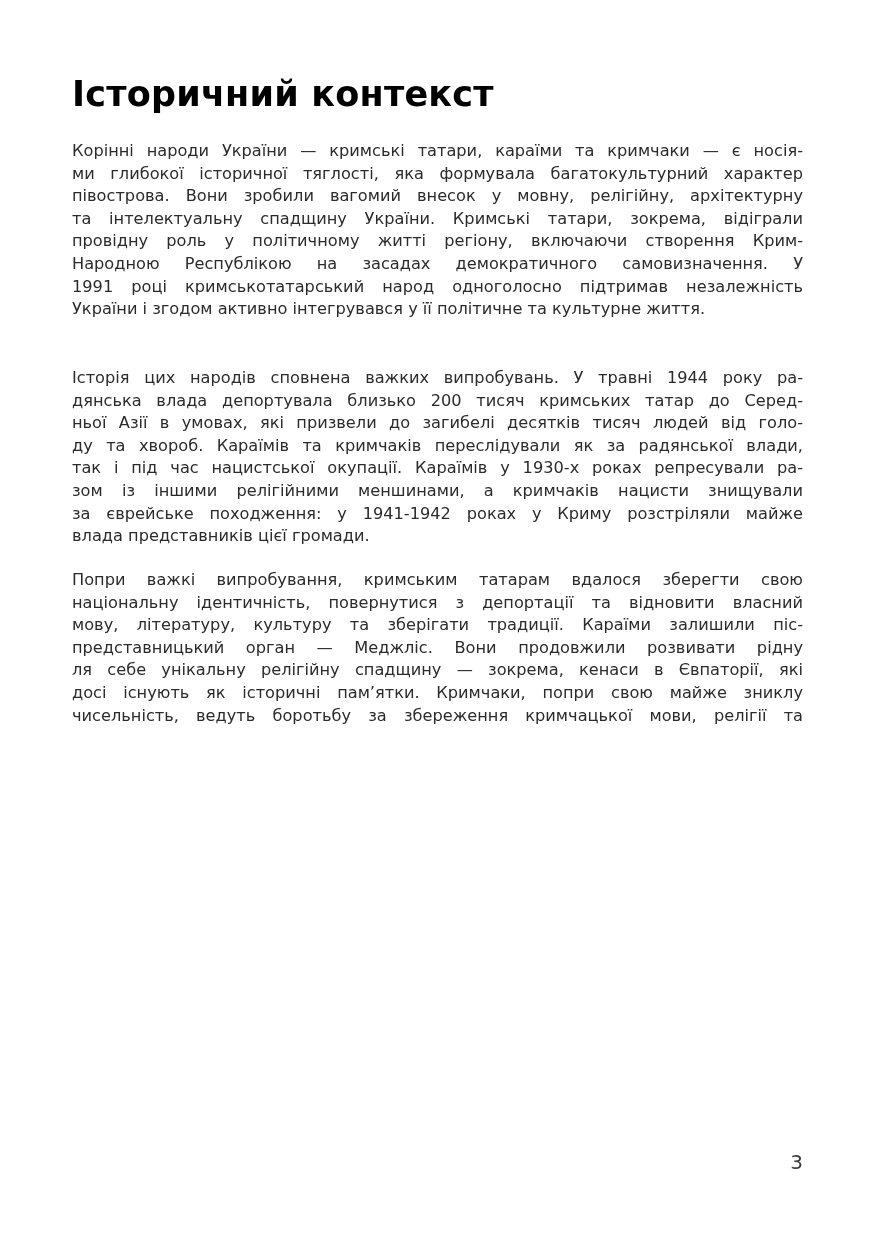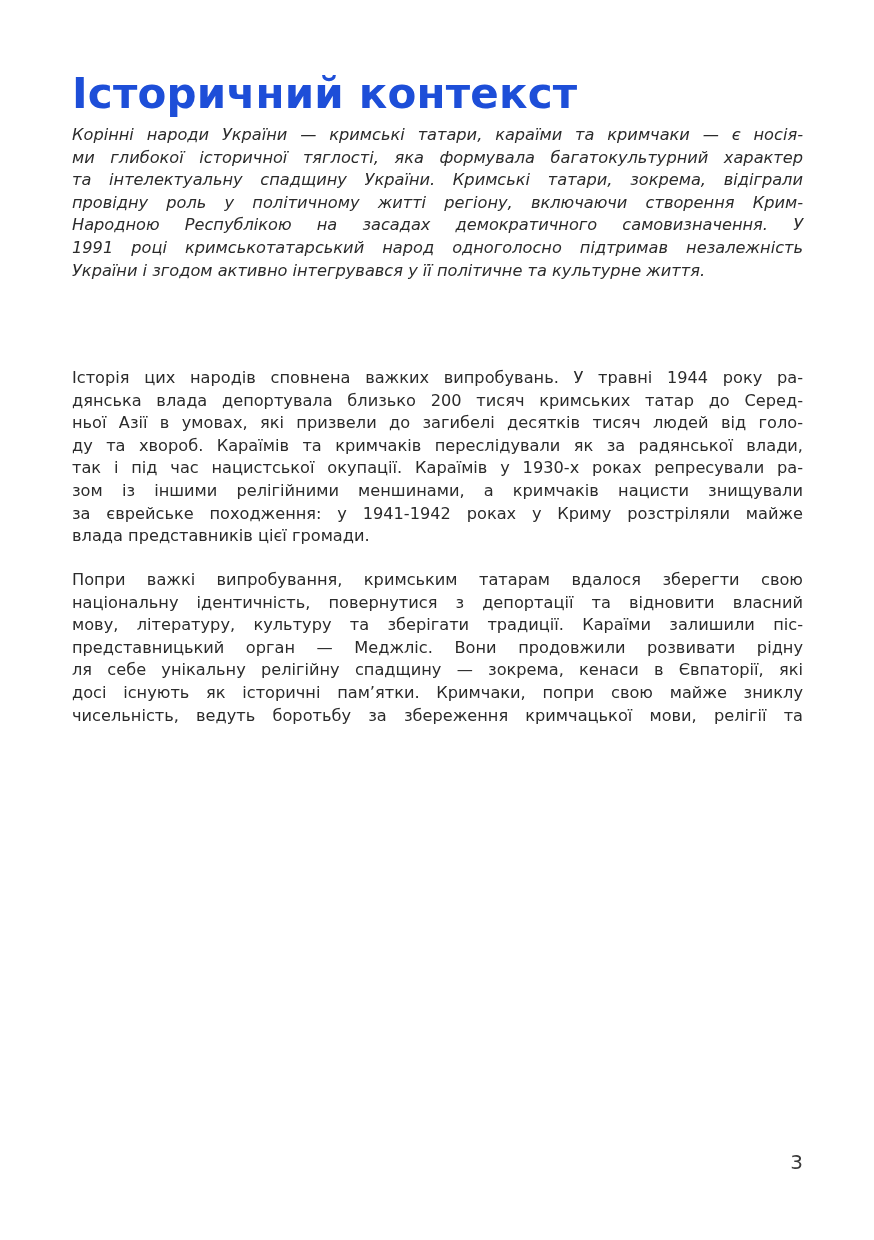--- a/index.html
+++ b/index.html
@@ -15,37 +15,37 @@
       font-family: "DejaVu Sans", sans-serif;
       color: #2b2b2b;
     }
     .title {
       position: absolute;
       left: 72px;
       top: 70px;
       margin: 0;
       font-family: "DejaVu Sans", sans-serif;
       font-weight: bold;
-      font-size: 42px;
+      font-size: 35px;
       line-height: 48px;
       letter-spacing: 0.2px;
-      color: #1d4ed8;
+      color: #000000;
     }
     .body-text {
       position: absolute;
       left: 72px;
       width: 731px;
       margin: 0;
       font-size: 16.2px;
       line-height: 22.6px;
       text-align: justify;
       hyphens: manual;
       color: #2b2b2b;
     }
-    .p1 { top: 124px; font-style: italic; }
+    .p1 { top: 140px; }
     .p2 { top: 367px; }
     .p3 { top: 569px; }
     .line {
       display: block;
       text-align: justify;
       text-align-last: justify;
       white-space: nowrap;
     }
     .line.last {
       text-align-last: left;
@@ -60,20 +60,21 @@
     }
   </style>
 </head>
 <body>
 
 <h1 class="title">Історичний контекст</h1>
 
 <div class="body-text p1">
   <span class="line">Корінні народи України — кримські татари, караїми та кримчаки — є носія-</span>
   <span class="line">ми глибокої історичної тяглості, яка формувала багатокультурний характер</span>
+  <span class="line">півострова. Вони зробили вагомий внесок у мовну, релігійну, архітектурну</span>
   <span class="line">та інтелектуальну спадщину України. Кримські татари, зокрема, відіграли</span>
   <span class="line">провідну роль у політичному житті регіону, включаючи створення Крим-</span>
   <span class="line">Народною Республікою на засадах демократичного самовизначення. У</span>
   <span class="line">1991 році кримськотатарський народ одноголосно підтримав незалежність</span>
   <span class="line last">України і згодом активно інтегрувався у її політичне та культурне життя.</span>
 </div>
 
 <div class="body-text p2">
   <span class="line">Історія цих народів сповнена важких випробувань. У травні 1944 року ра-</span>
   <span class="line">дянська влада депортувала близько 200 тисяч кримських татар до Серед-</span>

